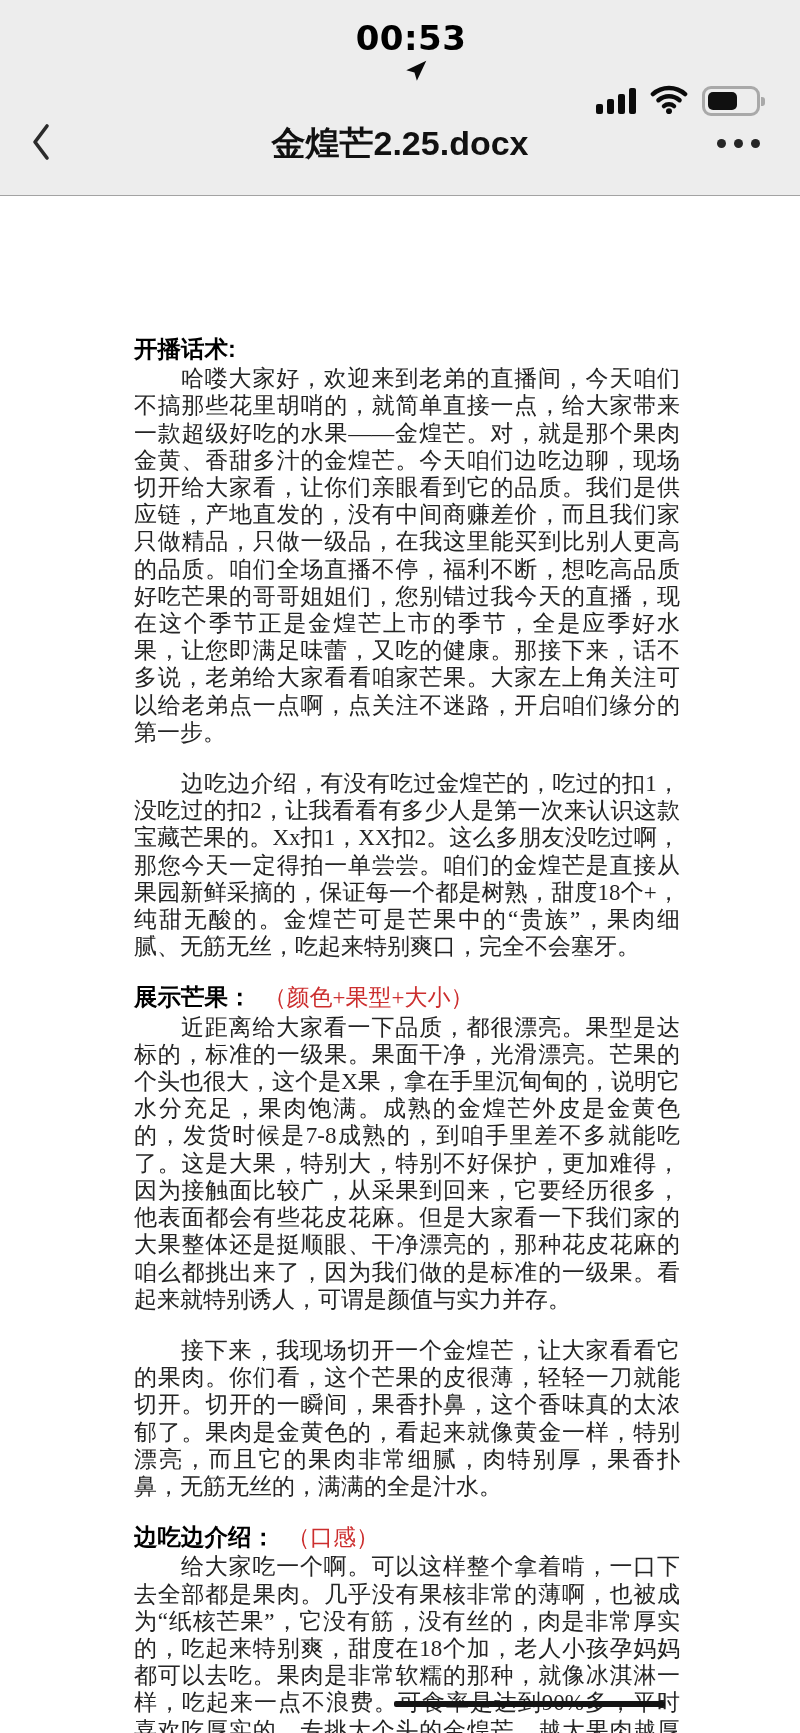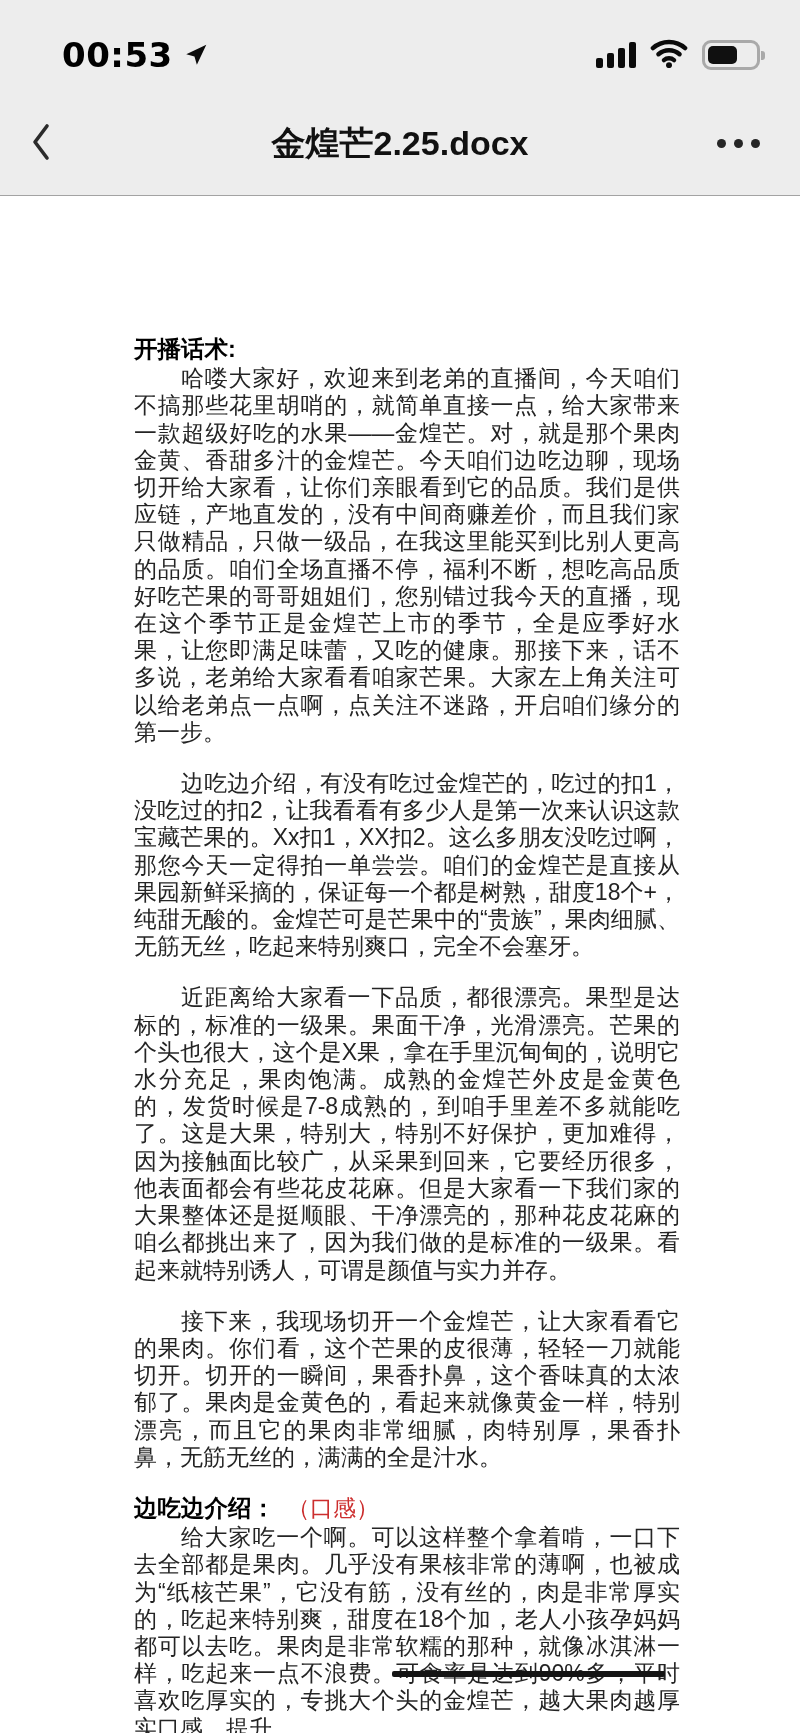--- a/index.html
+++ b/index.html
@@ -5,21 +5,21 @@
   html,body{margin:0;padding:0;}
   body{
     width:800px;height:1733px;overflow:hidden;background:#ffffff;
     font-family:"Liberation Sans","DejaVu Sans",sans-serif;
     position:relative;
   }
   
   .chrome{background:#ededed;}
   .status-bar{
     height:92px;display:flex;align-items:center;
-    padding:18px 40px 0 62px;box-sizing:border-box;
+    padding:18px 40px 0 62px;box-sizing:border-box;flex-direction:column;
   }
   .status-time{
     font-size:34px;font-weight:700;color:#000;letter-spacing:.5px;
     font-family:"DejaVu Sans","Liberation Sans",sans-serif;
   }
   .loc-arrow{margin-left:10px;display:flex;align-items:center;}
   .status-right{margin-left:auto;display:flex;align-items:center;gap:14px;}
   .sig{display:flex;align-items:flex-end;gap:4px;}
   .sig i{display:block;width:7px;background:#0b0b0b;border-radius:2px;}
   .sig i:nth-child(1){height:10px}
@@ -55,21 +55,21 @@
   .sec-title{
     font-weight:700;color:#000;font-size:23.5px;
     font-family:"Liberation Sans","DejaVu Sans",sans-serif;
   }
   .sec-ann{
     color:#cc2e2e;font-size:23px;margin-left:12px;
     font-family:"Liberation Serif","DejaVu Serif",serif;
   }
   .para{
     margin:0;font-size:23px;line-height:27.2px;color:#242424;
-    font-family:Liberation Sans, sans-serif;
+    font-family:Liberation Serif, serif;
     text-align:justify;text-indent:47px;
     overflow-wrap:break-word;
   }
   .strike{position:relative;}
   .strike:after{
     content:"";position:absolute;left:-4px;right:-8px;top:calc(50% - 2px);
     height:6px;background:#141414;border-radius:2px;
   }
 </style>
 </head>
@@ -130,20 +130,21 @@
       </div>
   </section>
 
   <section class="section">
     <div>
         <p class="para"><span>边吃边介绍，有没有吃过金煌芒的，吃过的扣1，没吃过的扣2，让我看看有多少人是第一次来认识这款宝藏芒果的。Xx扣1，XX扣2。这么多朋友没吃过啊，那您今天一定得拍一单尝尝。咱们的金煌芒是直接从果园新鲜采摘的，保证每一个都是树熟，甜度18个+，纯甜无酸的。金煌芒可是芒果中的“贵族”，果肉细腻、无筋无丝，吃起来特别爽口，完全不会塞牙。</span></p>
       </div>
   </section>
 
   <section class="section">
+    <div class="sec-head"><span class="sec-title">展示芒果：</span><span class="sec-ann">（颜色+果型+大小）</span></div>
     <div>
         <p class="para"><span>近距离给大家看一下品质，都很漂亮。果型是达标的，标准的一级果。果面干净，光滑漂亮。芒果的个头也很大，这个是X果，拿在手里沉甸甸的，说明它水分充足，果肉饱满。成熟的金煌芒外皮是金黄色的，发货时候是7-8成熟的，到咱手里差不多就能吃了。这是大果，特别大，特别不好保护，更加难得，因为接触面比较广，从采果到回来，它要经历很多，他表面都会有些花皮花麻。但是大家看一下我们家的大果整体还是挺顺眼、干净漂亮的，那种花皮花麻的咱么都挑出来了，因为我们做的是标准的一级果。看起来就特别诱人，可谓是颜值与实力并存。</span></p>
       </div>
   </section>
 
   <section class="section">
     <div>
         <p class="para"><span>接下来，我现场切开一个金煌芒，让大家看看它的果肉。你们看，这个芒果的皮很薄，轻轻一刀就能切开。切开的一瞬间，果香扑鼻，这个香味真的太浓郁了。果肉是金黄色的，看起来就像黄金一样，特别漂亮，而且它的果肉非常细腻，肉特别厚，果香扑鼻，无筋无丝的，满满的全是汁水。</span></p>
       </div>
   </section>

